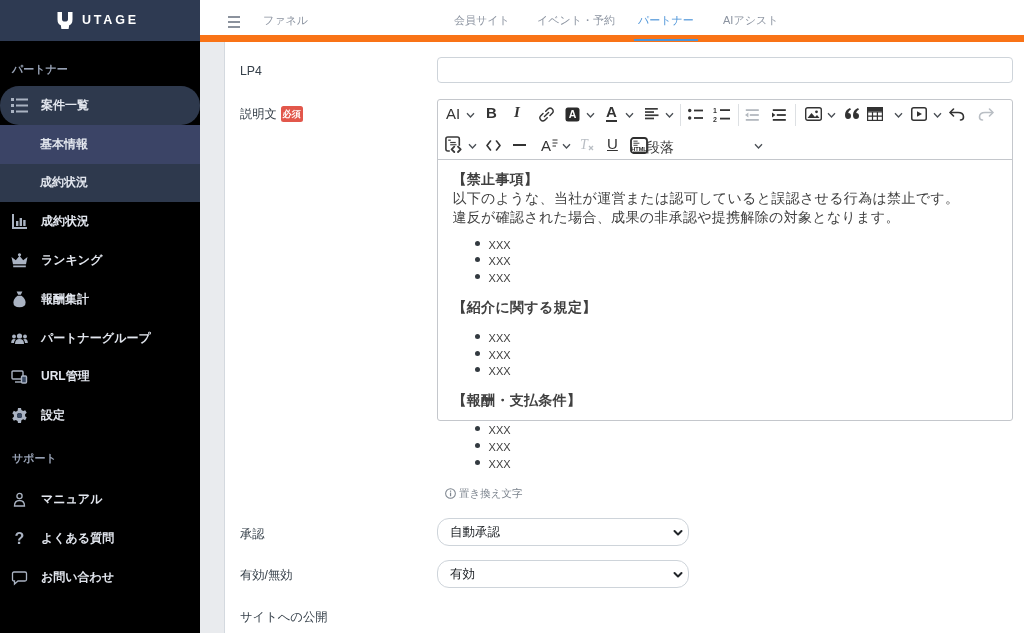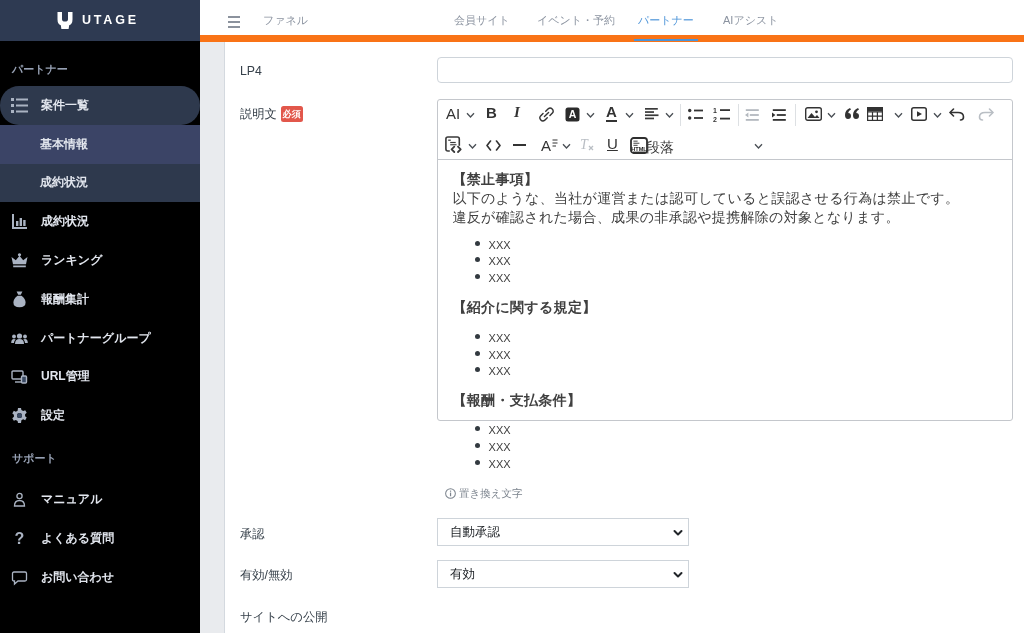--- a/index.html
+++ b/index.html
@@ -22,21 +22,21 @@
 .tb-tab.active { color:#4b93d8; border-bottom:2px solid #4b93d8; }
 
 
 .main { position:absolute; left:200px; top:42px; width:824px; height:591px; background:#e9ebee; }
 .card { position:absolute; left:24px; top:0; width:802px; height:591px; background:#fff; border-left:1px solid #d4d9df; }
 
 .lbl { position:absolute; font-size:12.3px; color:#36404a; }
 .badge-req { display:inline-block; background:#e2574b; color:#fff; font-size:9px; font-weight:bold; border-radius:2.5px; padding:1.5px 1.5px; margin-left:4px; position:relative; top:-1.5px; letter-spacing:0.3px; }
 
 .inputbox { position:absolute; left:237px; width:576px; background:#fff; border:1px solid #ced4da; border-radius:4px; }
-.selectbox { position:absolute; left:237px; width:252px; height:28px; background:#fff; border:1px solid #ced4da; border-radius:0; font-size:12.5px; color:#212529; line-height:26px; padding-left:12px; }
+.selectbox { position:absolute; left:237px; width:252px; height:28px; background:#fff; border:1px solid #ced4da; border-radius:12px; font-size:12.5px; color:#212529; line-height:26px; padding-left:12px; }
 .selectbox svg { position:absolute; right:5px; top:9px; }
 
 
 .editor { position:absolute; left:237px; top:57px; width:576px; height:322px; border:1px solid #c4c7cc; border-radius:3px; background:#fff; }
 .toolbar { position:relative; height:60px; border-bottom:1px solid #c4c7cc; }
 .titem { position:absolute; color:#333; }
 .tsep { position:absolute; width:1px; height:22px; background:#dde0e3; }
 .ed-content { position:absolute; left:0; top:60px; right:0; bottom:0; padding:9.5px 13px 9.5px 2.5px; font-size:14px; color:#404040;margin-left:12px; }
 .ed-content p { line-height:19px; letter-spacing:0.3px; }
 .ed-content .hd { font-weight:bold; }

